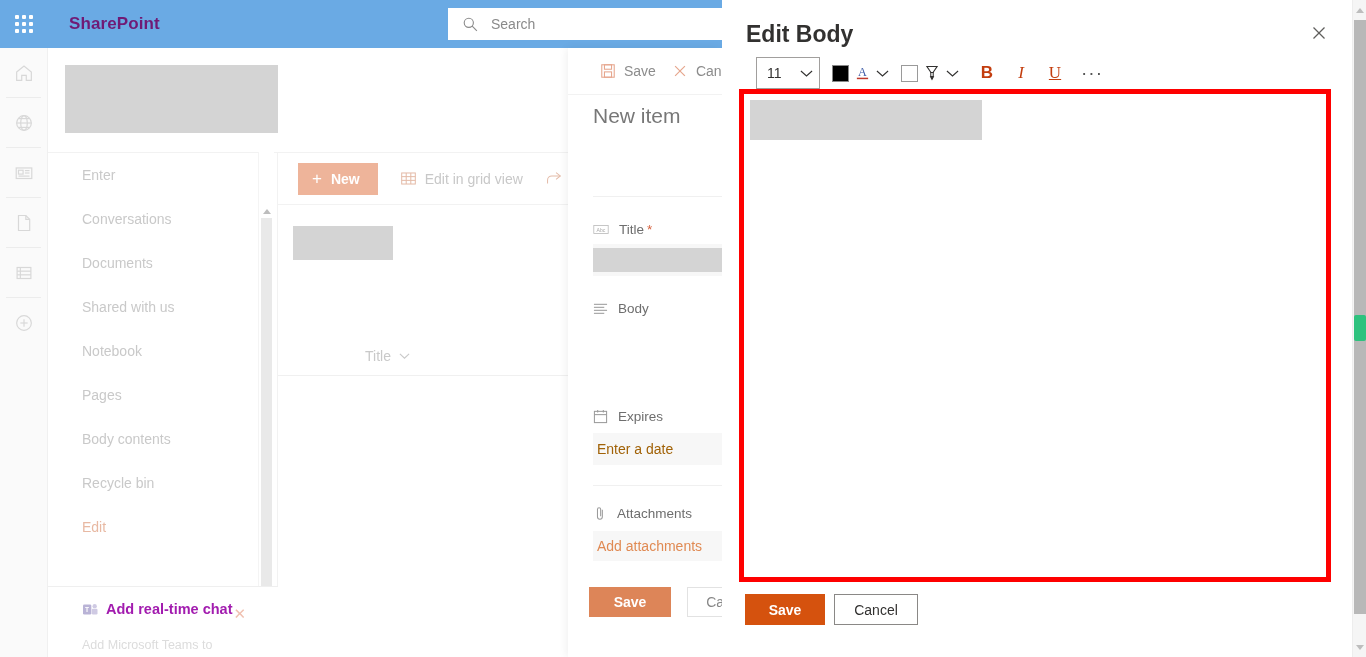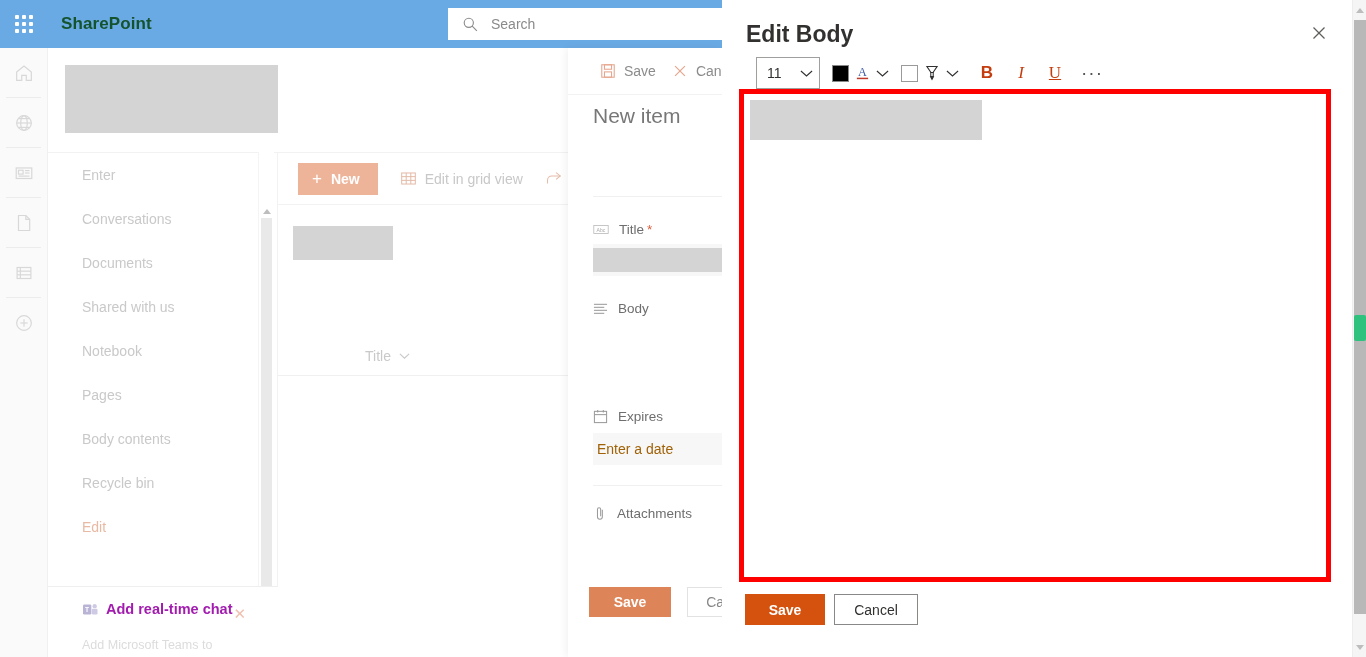--- a/index.html
+++ b/index.html
@@ -15,21 +15,21 @@
     position: absolute; top: 0; left: 0; width: 1352px; height: 48px;
     background: #6aaae4; display: flex; align-items: center;
   }
   .waffle {
     width: 48px; height: 48px; display: flex; align-items: center; justify-content: center;
     cursor: pointer;
   }
   .waffle-grid { display: grid; grid-template-columns: repeat(3, 4px); grid-gap: 3px; }
   .waffle-grid i { width: 4px; height: 4px; background: #fff; border-radius: 1px; display: block; }
   .suite-title {
-    color: #14532d; font-size: 17px; font-weight: bold; margin-left: 13px; letter-spacing: .1px;
+    color: #701a75; font-size: 17px; font-weight: bold; margin-left: 21px; letter-spacing: .1px;
     white-space: nowrap;
   }
   .searchbox {
     position: absolute; left: 448px; top: 8px; width: 520px; height: 32px;
     background: #fff; display: flex; align-items: center; padding-left: 14px;
   }
   .search-ic { width: 17px; height: 17px; margin-right: 12px; flex: 0 0 auto; }
   .search-input {
     border: none; outline: none; font-size: 14px; color: #666;
     font-family: "Liberation Sans", sans-serif; width: 420px; background: transparent;
@@ -512,20 +512,23 @@
     <div class="panel-rule2"></div>
 
     <div class="fld-label fld-att-lbl">
       <span class="fi">
         <svg width="14" height="15" viewBox="0 0 14 16" fill="none" stroke="#9a9a9a" stroke-width="1.1">
           <path d="M9.5 4 V11.5 a2.6 2.6 0 0 1 -5.2 0 V3.6 a1.7 1.7 0 0 1 3.4 0 V11"></path>
         </svg>
       </span>
       <span>Attachments</span>
     </div>
+    <div class="add-att">
+      <span>Add attachments</span>
+    </div>
 
     <div class="panel-save">
       <span>Save</span>
     </div>
     <div class="panel-cancel">
       <span>Cancel</span>
     </div>
   </div>
 
   <div class="dialog">

